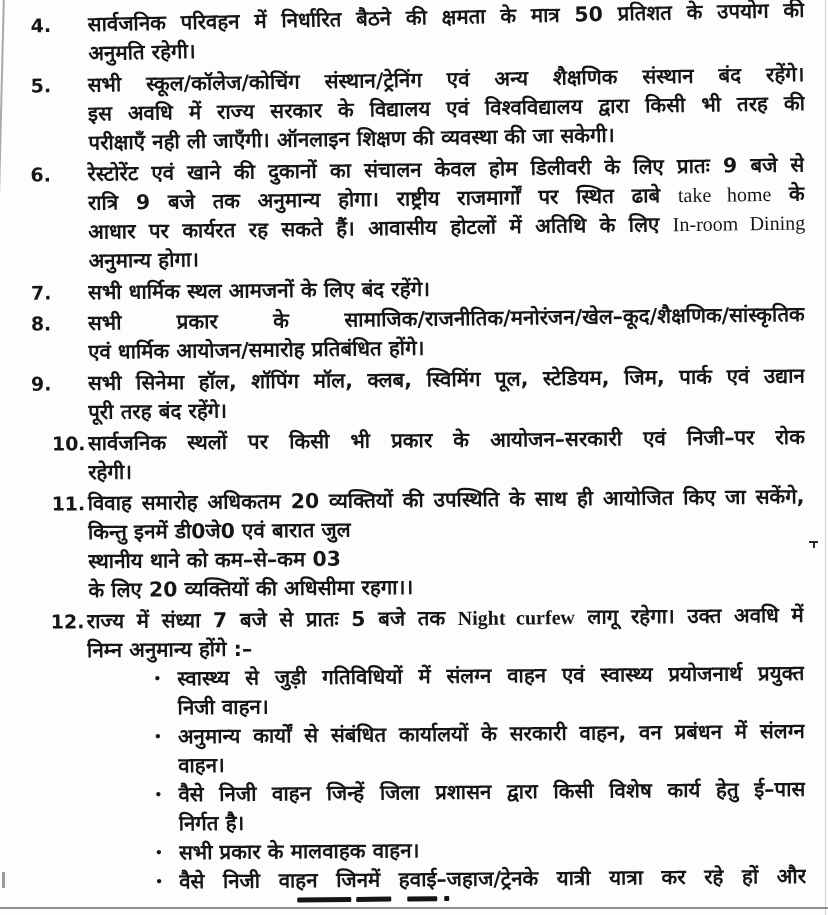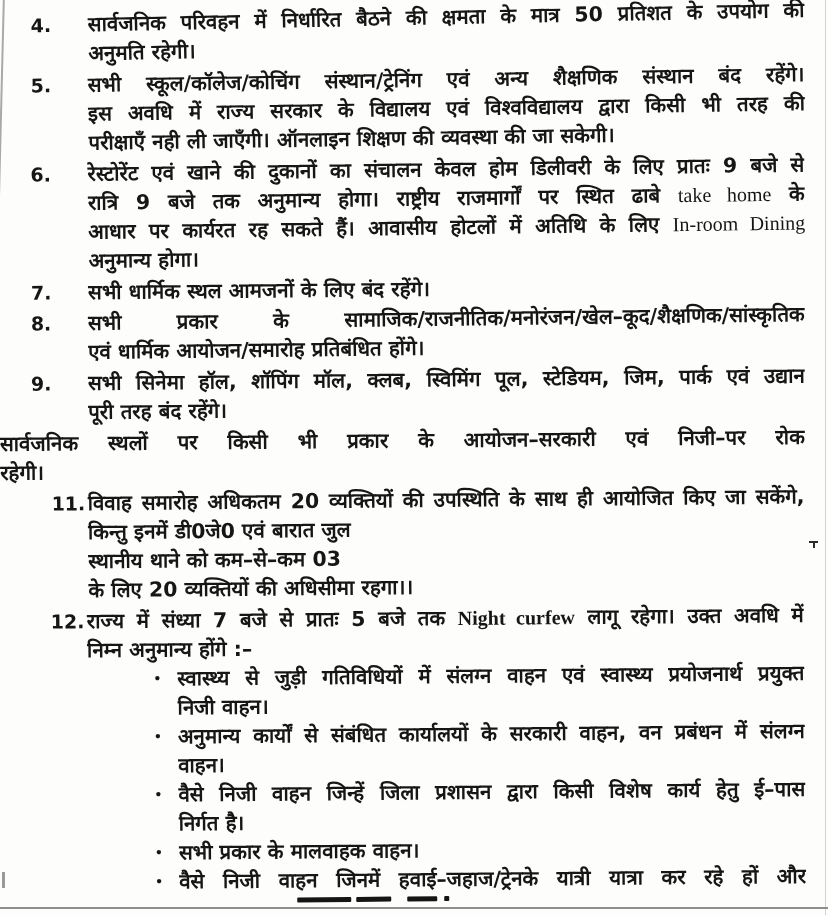--- a/index.html
+++ b/index.html
@@ -109,20 +109,21 @@
         </div>
       </div>
       <div class="item" style="--tilt: -0.6deg;">
         <div class="num">9.</div>
         <div class="lines">
           <div class="line j"><span>सभी सिनेमा हॉल, शॉपिंग मॉल, क्लब, स्विमिंग पूल, स्टेडियम, जिम, पार्क एवं उद्यान</span></div>
           <div class="line"><span>पूरी तरह बंद रहेंगे।</span></div>
         </div>
       </div>
       <div class="item" style="--tilt: -0.5deg;">
+        <div class="num wide">10.</div>
         <div class="lines">
           <div class="line j"><span>सार्वजनिक स्थलों पर किसी भी प्रकार के आयोजन–सरकारी एवं निजी–पर रोक</span></div>
           <div class="line"><span>रहेगी।</span></div>
         </div>
       </div>
       <div class="item" style="--tilt: -0.55deg;">
         <div class="num wide">11.</div>
         <div class="lines">
           <div class="line j"><span>विवाह समारोह अधिकतम 20 व्यक्तियों की उपस्थिति के साथ ही आयोजित किए जा सकेंगे,</span></div>
           <div class="line"><span>किन्तु इनमें डी0जे0 एवं बारात जुल</span></div>

